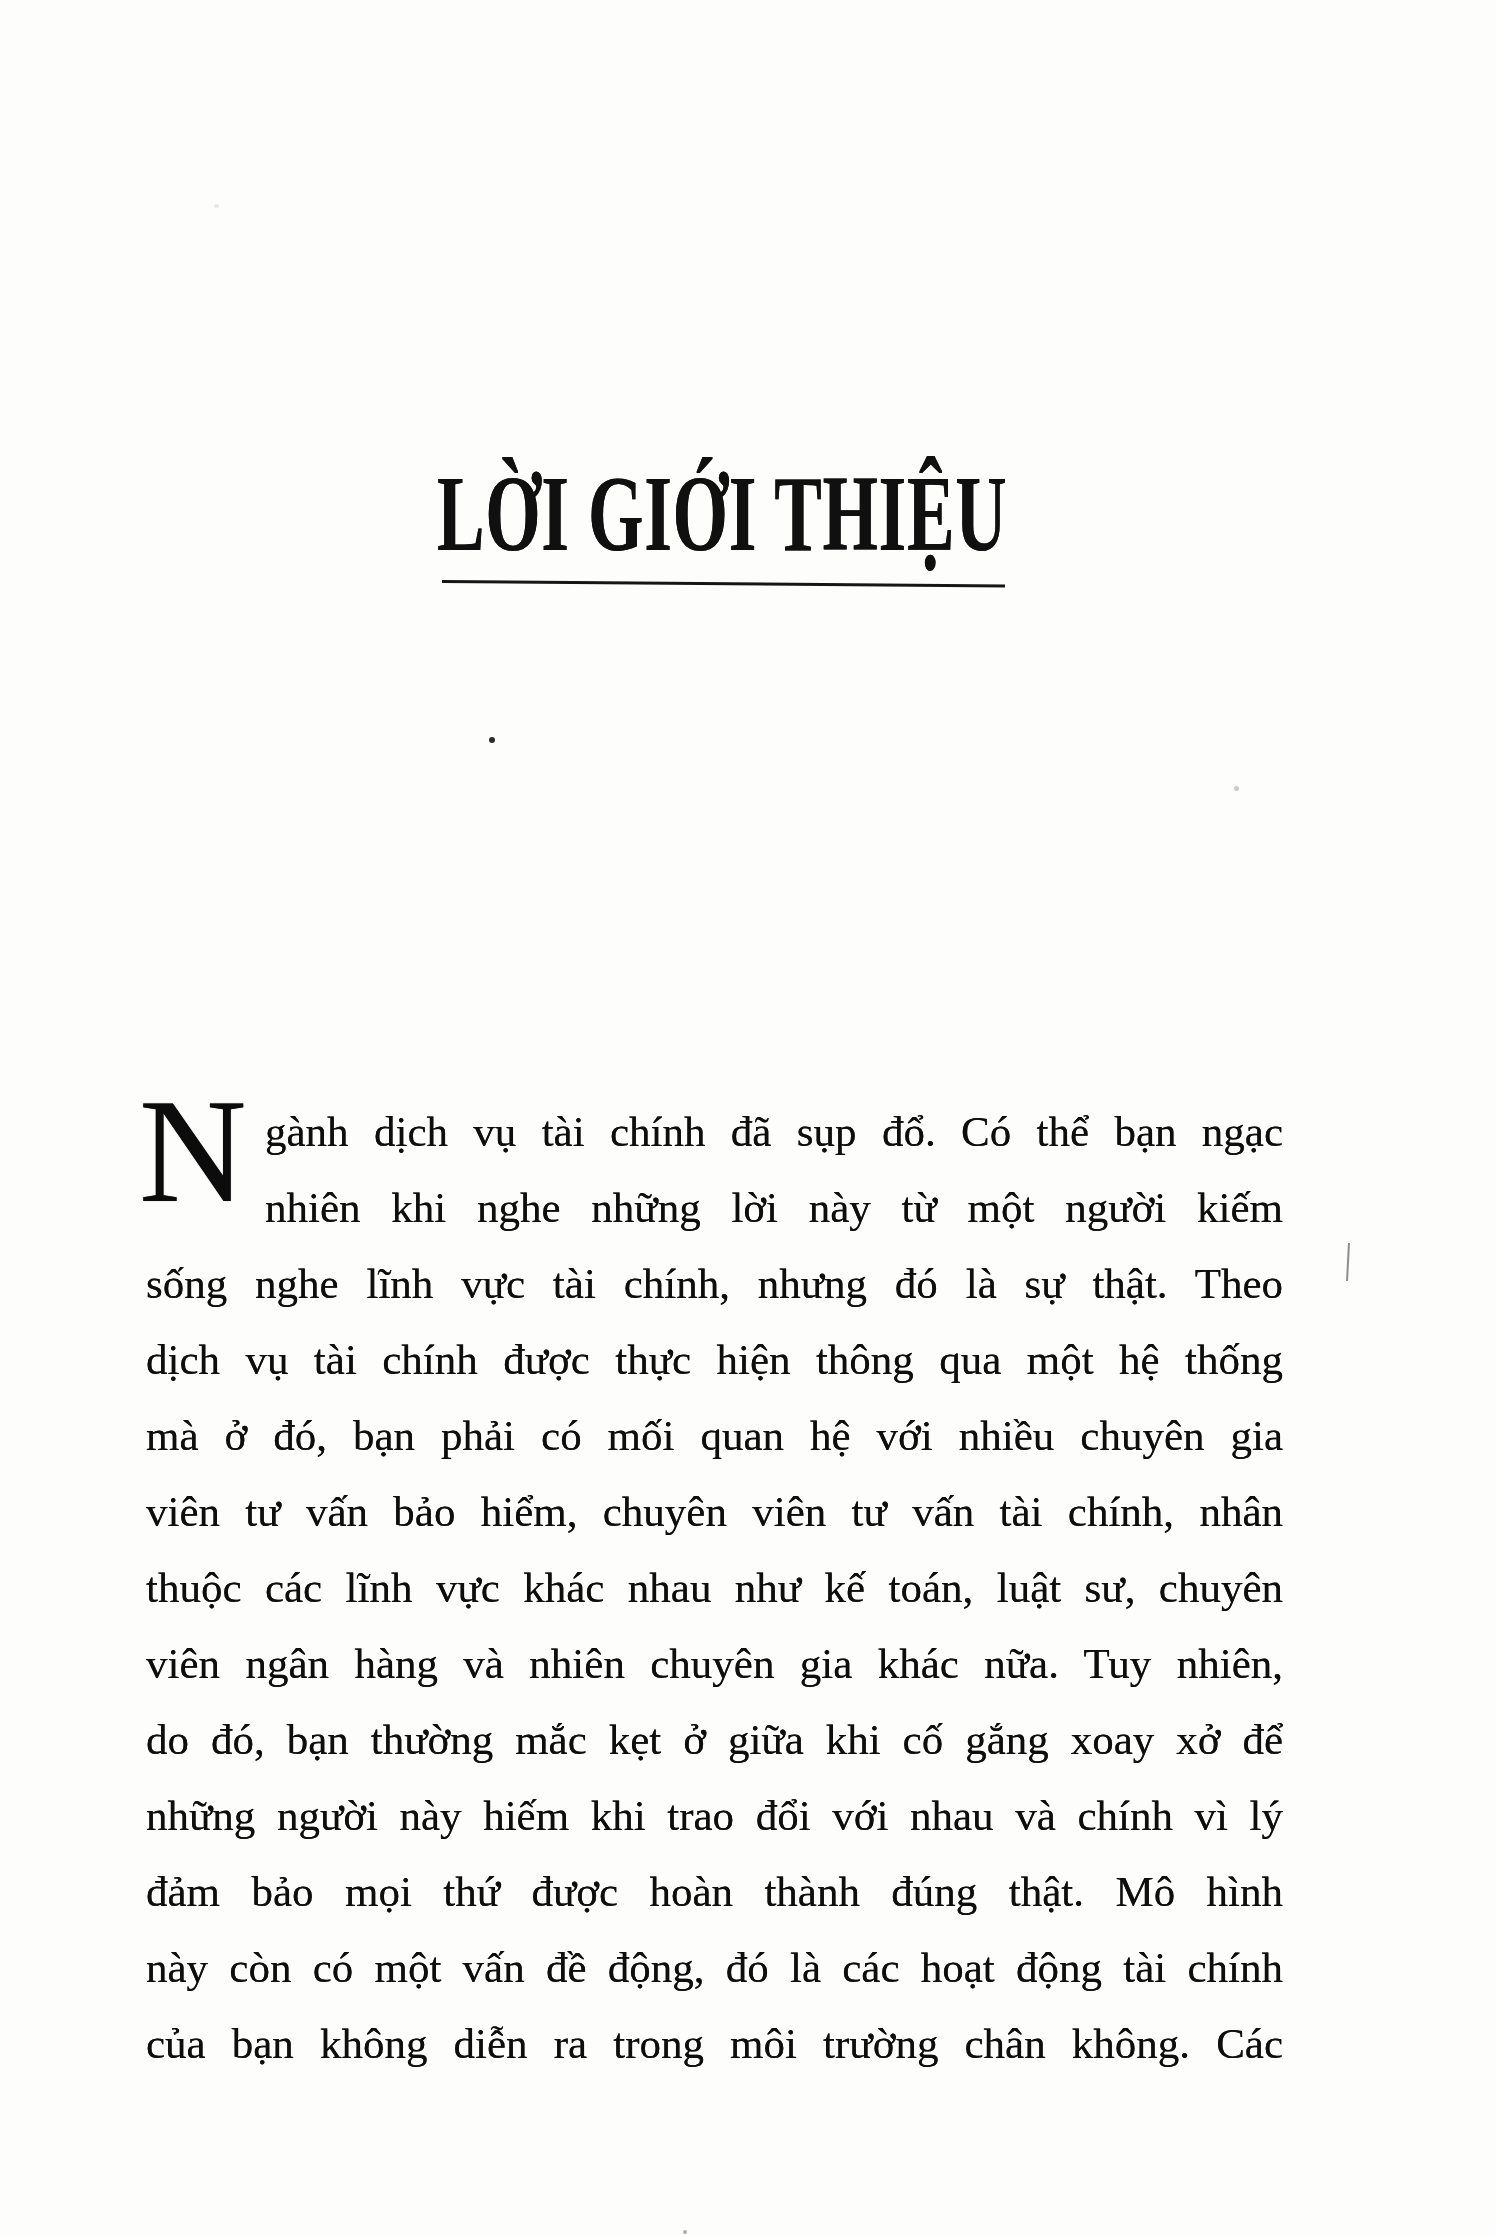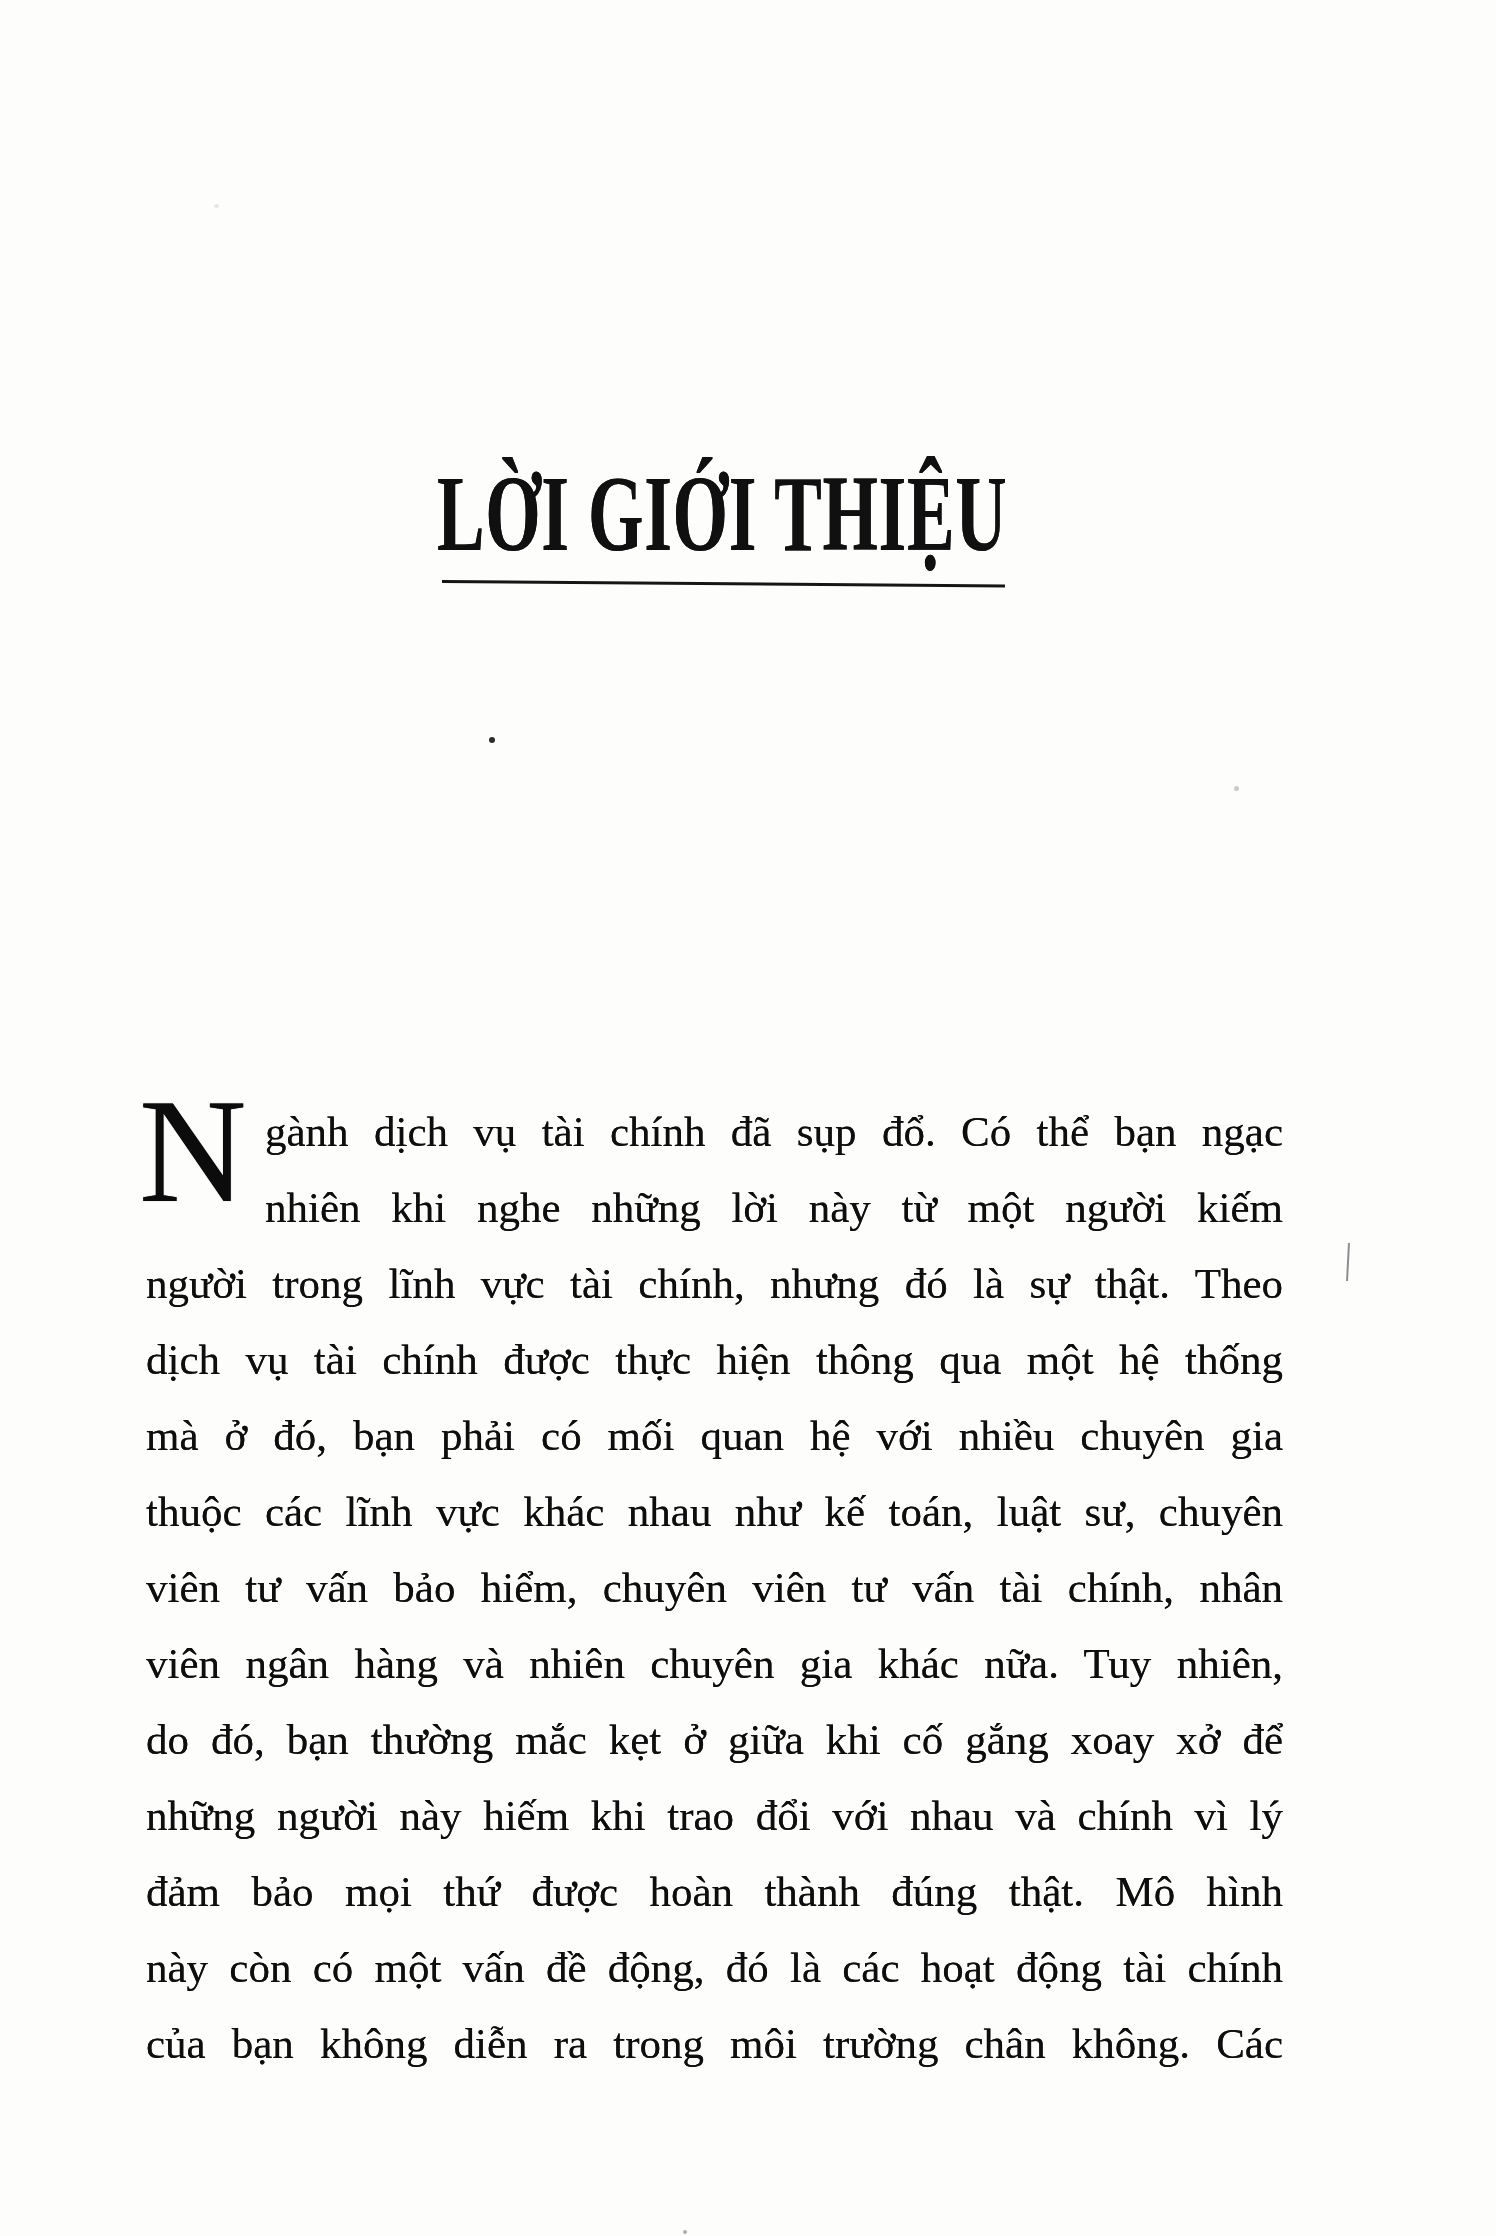--- a/index.html
+++ b/index.html
@@ -121,25 +121,25 @@
   <header class="chapter-header">
     <h1 class="chapter-title">LỜI GIỚI THIỆU</h1>
   </header>
   <div class="title-rule"></div>
 
   <main class="body-text">
     <span class="drop-cap">N</span>
 
     <p class="line indent">gành dịch vụ tài chính đã sụp đổ. Có thể bạn ngạc</p>
     <p class="line indent">nhiên khi nghe những lời này từ một người kiếm</p>
-    <p class="line">người trong lĩnh vực tài chính, nhưng đó là sự thật. Theo</p>
+    <p class="line">sống nghe lĩnh vực tài chính, nhưng đó là sự thật. Theo</p>
     <p class="line">dịch vụ tài chính được thực hiện thông qua một hệ thống</p>
     <p class="line">mà ở đó, bạn phải có mối quan hệ với nhiều chuyên gia</p>
+    <p class="line">viên tư vấn bảo hiểm, chuyên viên tư vấn tài chính, nhân</p>
     <p class="line">thuộc các lĩnh vực khác nhau như kế toán, luật sư, chuyên</p>
-    <p class="line">viên tư vấn bảo hiểm, chuyên viên tư vấn tài chính, nhân</p>
     <p class="line">viên ngân hàng và nhiên chuyên gia khác nữa. Tuy nhiên,</p>
     <p class="line">do đó, bạn thường mắc kẹt ở giữa khi cố gắng xoay xở để</p>
     <p class="line">những người này hiếm khi trao đổi với nhau và chính vì lý</p>
     <p class="line">đảm bảo mọi thứ được hoàn thành đúng thật. Mô hình</p>
     <p class="line">này còn có một vấn đề động, đó là các hoạt động tài chính</p>
     <p class="line">của bạn không diễn ra trong môi trường chân không. Các</p>
   </main>
 
   <span class="speck s1"></span>
   <span class="speck s2"></span>

